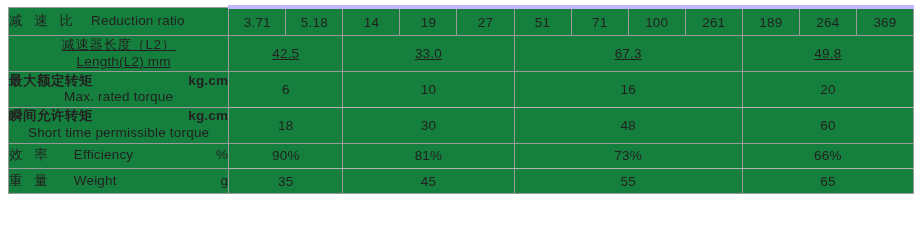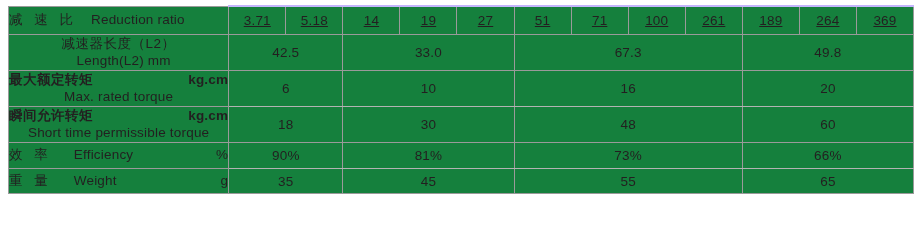--- a/index.html
+++ b/index.html
@@ -108,28 +108,27 @@
     border-left: 1.6px solid #6e6e6e;
   }
 
   
   tr.soft td.data {
     border-top-color: #b3b3b3;
     border-bottom-color: #b3b3b3;
   }
 
   tr.header-row td.data {
-    border-top: 2px solid #c4b5fd;
-    text-decoration: underline;
+    border-top: 4px solid #c4b5fd;
   }
 
   
   tr.r-head { height: 28px; }
   tr.r-trains { height: 25px; }
-  tr.r-length { height: 25px; }
+  tr.r-length { height: 25px; text-decoration: underline; }
   tr.r-torque { height: 30px; }
   tr.r-short { height: 32px; }
   tr.r-eff { height: 25px; }
   tr.r-weight { height: 24px; }
 </style>
 </head>
 <body>
 
 <div id="spec-table-wrap">
   <table class="spec">

